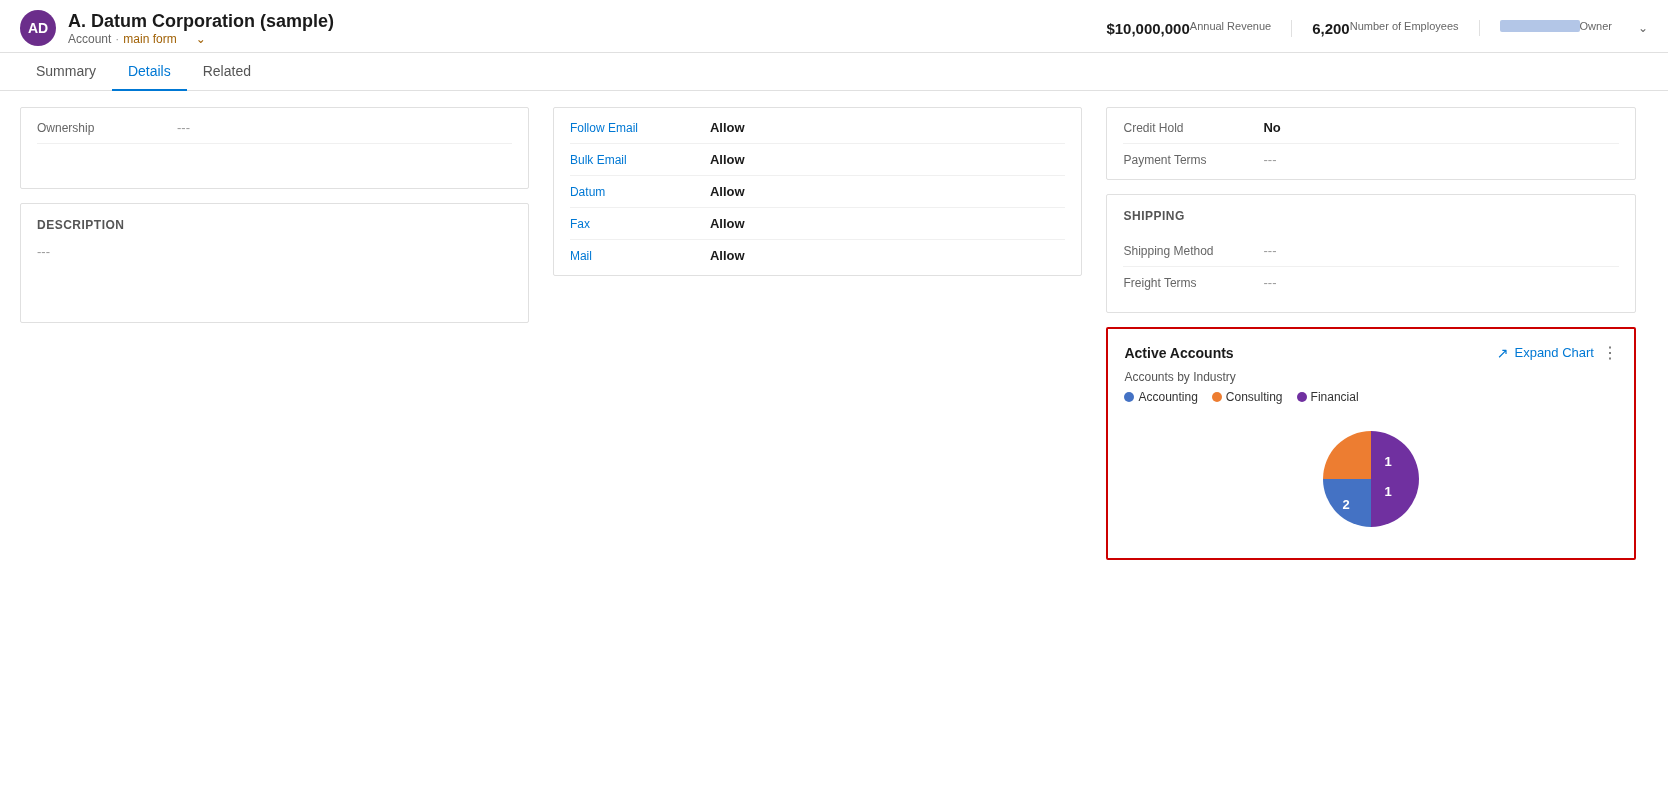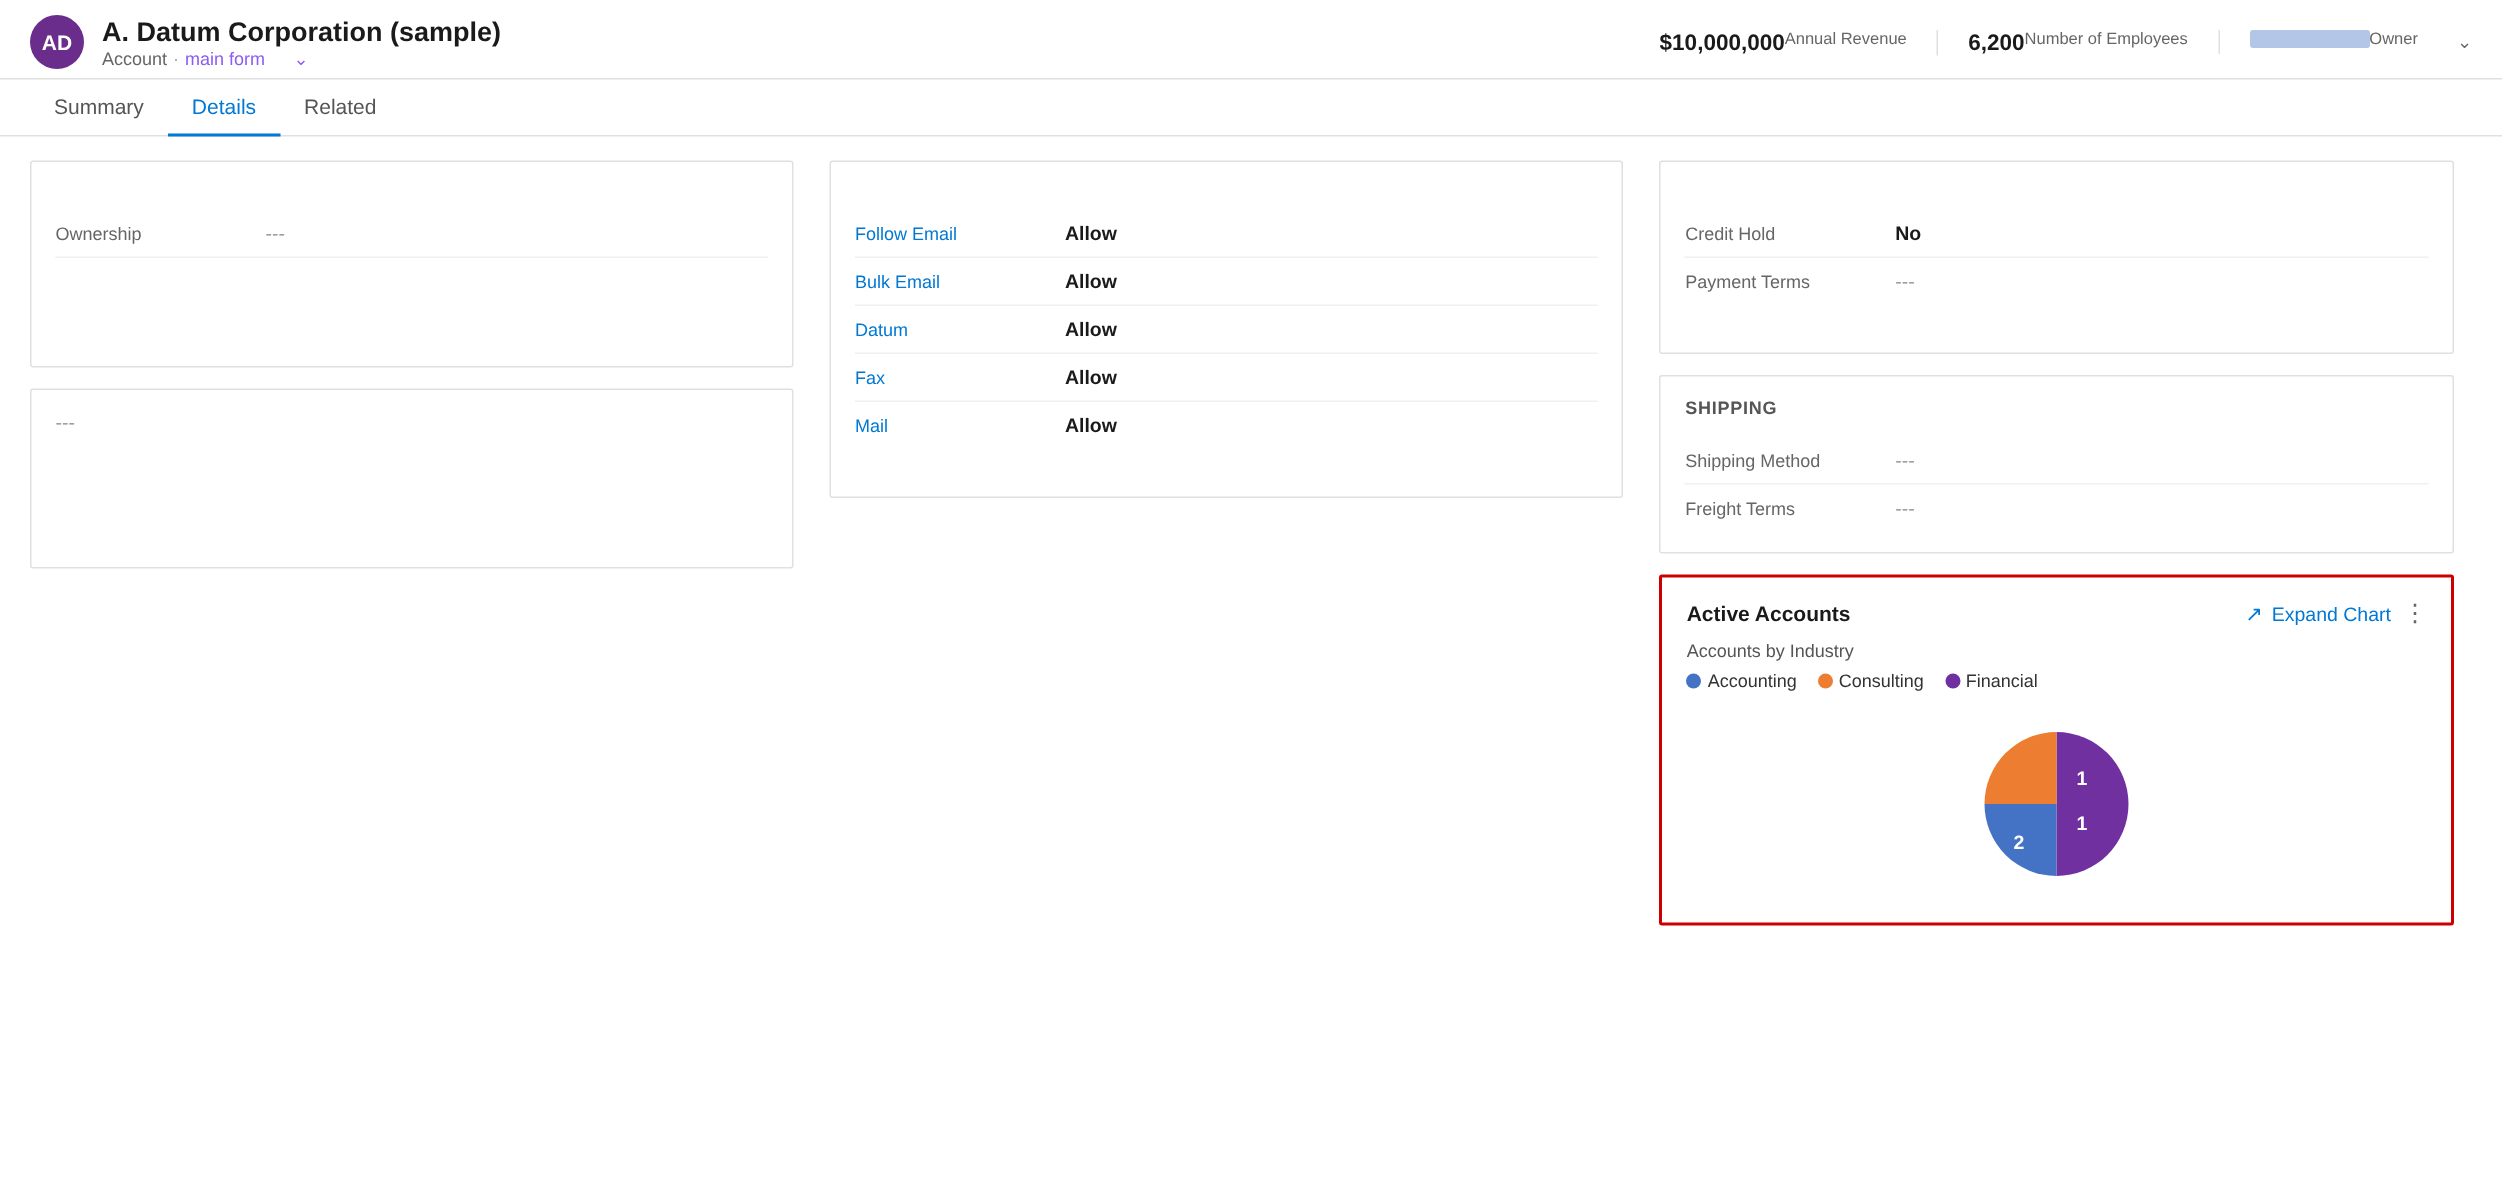--- a/index.html
+++ b/index.html
@@ -5,21 +5,21 @@
     * { box-sizing: border-box; margin: 0; padding: 0; }
     body { font-family: 'Segoe UI', sans-serif; font-size: 13px; color: #333; background: #fff; width: 1668px; min-height: 797px; overflow-x: hidden; }
 
     
     .header { display: flex; align-items: center; justify-content: space-between; padding: 10px 20px 6px 20px; border-bottom: 1px solid #e0e0e0; }
     .header-left { display: flex; align-items: center; gap: 12px; }
     .avatar { width: 36px; height: 36px; border-radius: 50%; background: #6b2d8b; color: #fff; display: flex; align-items: center; justify-content: center; font-size: 14px; font-weight: 600; flex-shrink: 0; }
     .header-title { font-size: 18px; font-weight: 700; color: #1a1a1a; }
     .header-subtitle { font-size: 12px; color: #666; display: flex; align-items: center; gap: 4px; }
     .header-subtitle .dot { color: #999; }
-    .form-select { font-size: 12px; color: #8b5cf6; cursor: pointer; display: flex; align-items: flex-start; gap: 16px; }
+    .form-select { font-size: 12px; color: #a16207; cursor: pointer; display: flex; align-items: flex-start; gap: 16px; }
     .header-right { display: flex; align-items: center; gap: 0; }
     .header-stat { display: flex; flex-direction: row; align-items: flex-start; padding: 0 20px; border-left: 1px solid #e0e0e0; }
     .header-stat:first-child { border-left: none; }
     .header-stat-value { font-size: 15px; font-weight: 600; color: #1a1a1a; }
     .header-stat-label { font-size: 11px; color: #666; }
     .header-owner { display: flex; flex-direction: row; align-items: flex-start; padding: 0 20px; border-left: 1px solid #e0e0e0; justify-content: flex-end; }
     .owner-bar { width: 80px; height: 12px; background: #b3c6e7; border-radius: 2px; margin-bottom: 4px; }
     .owner-label { font-size: 11px; color: #666; }
     .chevron-down { color: #666; cursor: pointer; margin-left: 6px; font-size: 12px; }
 
@@ -27,21 +27,21 @@
     .nav-tabs { display: flex; gap: 0; padding: 0 20px; border-bottom: 1px solid #e0e0e0; }
     .nav-tab { padding: 10px 16px; font-size: 14px; color: #555; cursor: pointer; border-bottom: 2px solid transparent; margin-bottom: -1px; }
     .nav-tab.active { color: #0078d4; border-bottom: 2px solid #0078d4; font-weight: 500; }
 
     
     .main-content { display: flex; gap: 0; padding: 16px 20px; width: 100%; }
     .col { flex: 1; min-width: 0; padding: 0 12px; }
     .col:first-child { padding-left: 0; }
 
     
-    .form-section { border: 1px solid #e0e0e0; border-radius: 2px; margin-bottom: 14px; padding: 32px 16px; }
+    .form-section { border: 1px solid #e0e0e0; border-radius: 2px; margin-bottom: 14px; padding: 4px 16px; }
     .section-title { font-size: 12px; font-weight: 600; color: #555; text-transform: uppercase; letter-spacing: 0.5px; margin-bottom: 12px; }
     .form-row { display: flex; align-items: baseline; padding: 8px 0; border-bottom: 1px solid #f0f0f0; }
     .form-row:last-child { border-bottom: none; }
     .form-label { color: #0078d4; font-size: 12px; min-width: 140px; flex-shrink: 0; }
     .form-label-gray { color: #666; font-size: 12px; min-width: 140px; flex-shrink: 0; }
     .form-value { font-size: 13px; color: #1a1a1a; font-weight: 600; }
     .form-value-empty { font-size: 13px; color: #999; }
 
     
     .description-section { border: 1px solid #e0e0e0; border-radius: 2px; padding: 14px 16px; min-height: 120px; }
@@ -106,20 +106,21 @@
 
   <div class="col" style="max-width:32%;">
     <div class="form-section">
       <div class="form-row">
         <span class="form-label-gray">Ownership</span>
         <span class="form-value-empty">---</span>
       </div>
       <div class="form-row" style="min-height:40px;border-bottom:none;"></div>
     </div>
     <div class="description-section">
+      <div class="section-title">Description</div>
       <div class="form-value-empty" style="margin-bottom:40px;">---</div>
     </div>
   </div>
 
   <div class="col" style="max-width:34%;">
     <div class="form-section">
       <div class="form-row">
         <span class="form-label">Follow Email</span>
         <span class="form-value">Allow</span>
       </div>

